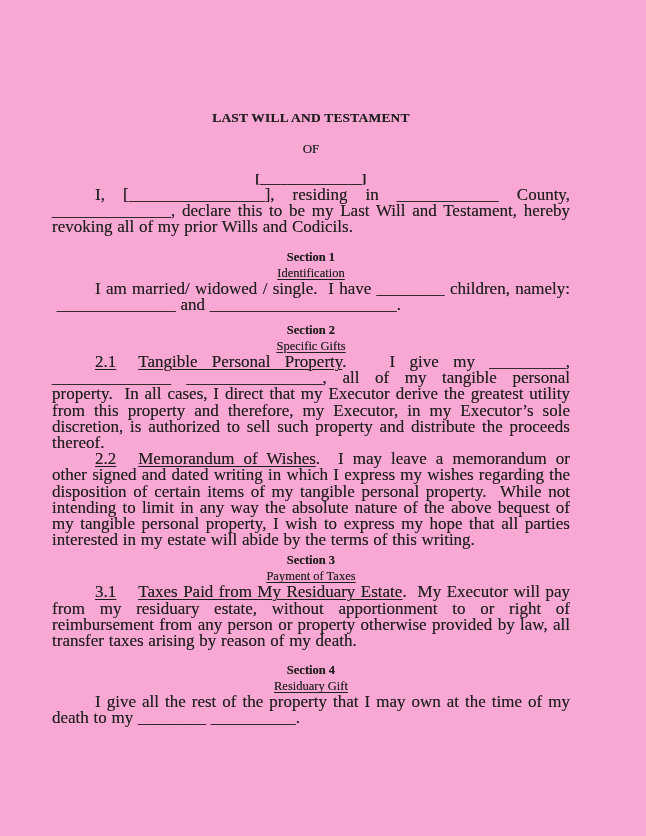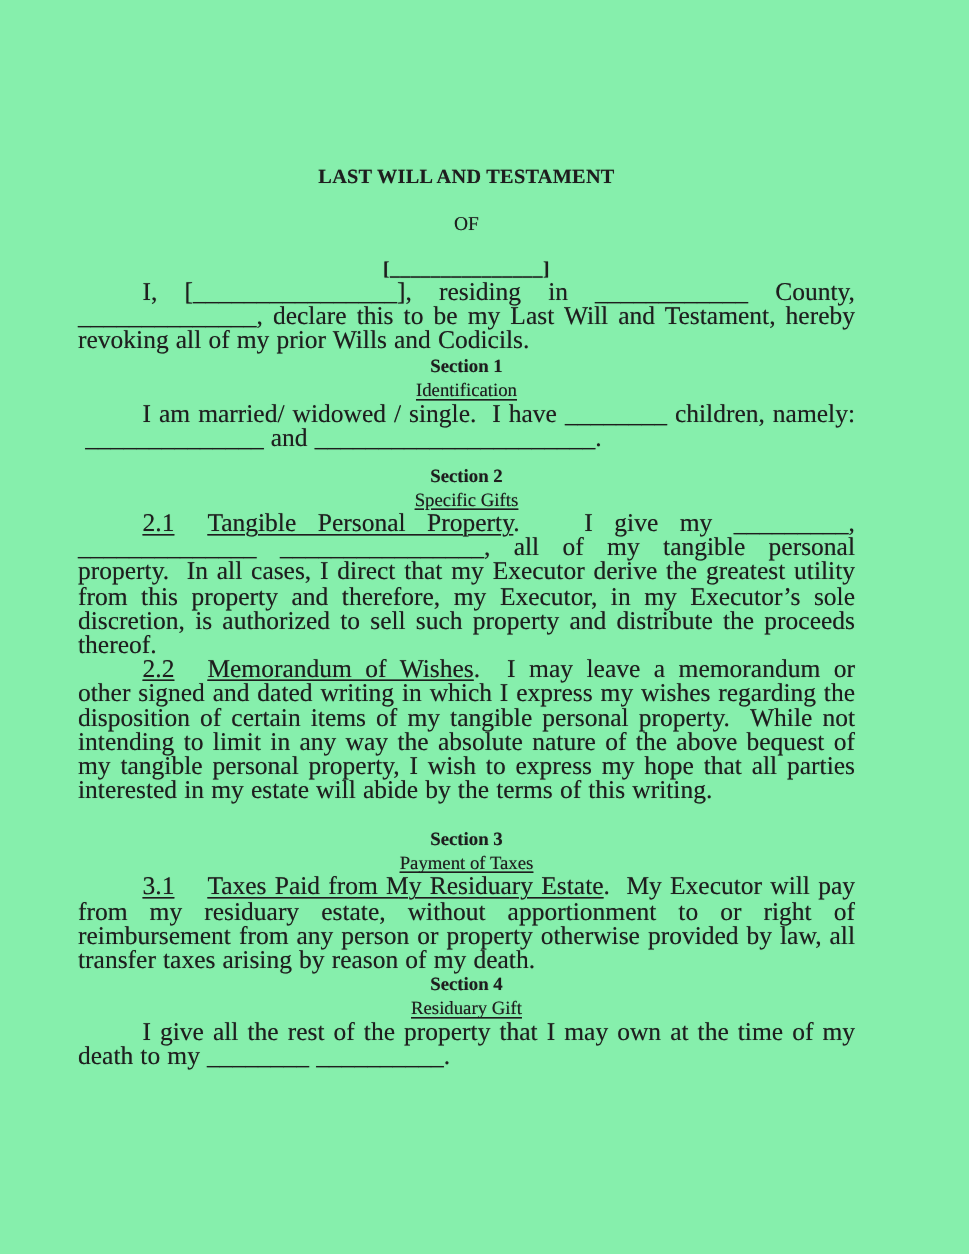--- a/index.html
+++ b/index.html
@@ -4,21 +4,21 @@
 <style>
   html, body {
     margin: 0;
     padding: 0;
     background: #ffffff;
   }
   .page {
     position: relative;
     width: 646px;
     height: 836px;
-    background: #86efac;
+    background: #f9a8d4;
     overflow: hidden;
     font-family: "Liberation Serif", serif;
     color: #1e1e1e;
     text-shadow: 0 0 0.5px rgba(30,30,30,0.55);
   }
   .content {
     padding: 110px 76px 0 52px;
   }
   
   .title-block { text-align: center; }
@@ -65,23 +65,23 @@
     word-spacing: 0.5px;
   }
   p.indent { text-indent: 43px; }
   .u {
     text-decoration: underline;
     text-underline-offset: 2px;
     text-decoration-thickness: 1px;
   }
   .tab { display: inline-block; width: 22px; }
   
-  .mt8  { margin-top: 16px; text-align: center; }
+  .mt8  { margin-top: 4px; text-align: center; }
   .mt9  { margin-top: 9px; }
-  .mt13 { }
+  .mt13 { margin-top: 13px; }
   .mt14 { margin-top: 14px; }
   .mt15 { margin-top: 15px; }
   .mt31 { margin-top: 31px; }
 </style>
 </head>
 <body>
 
 <div class="page">
   <div class="content">
 

